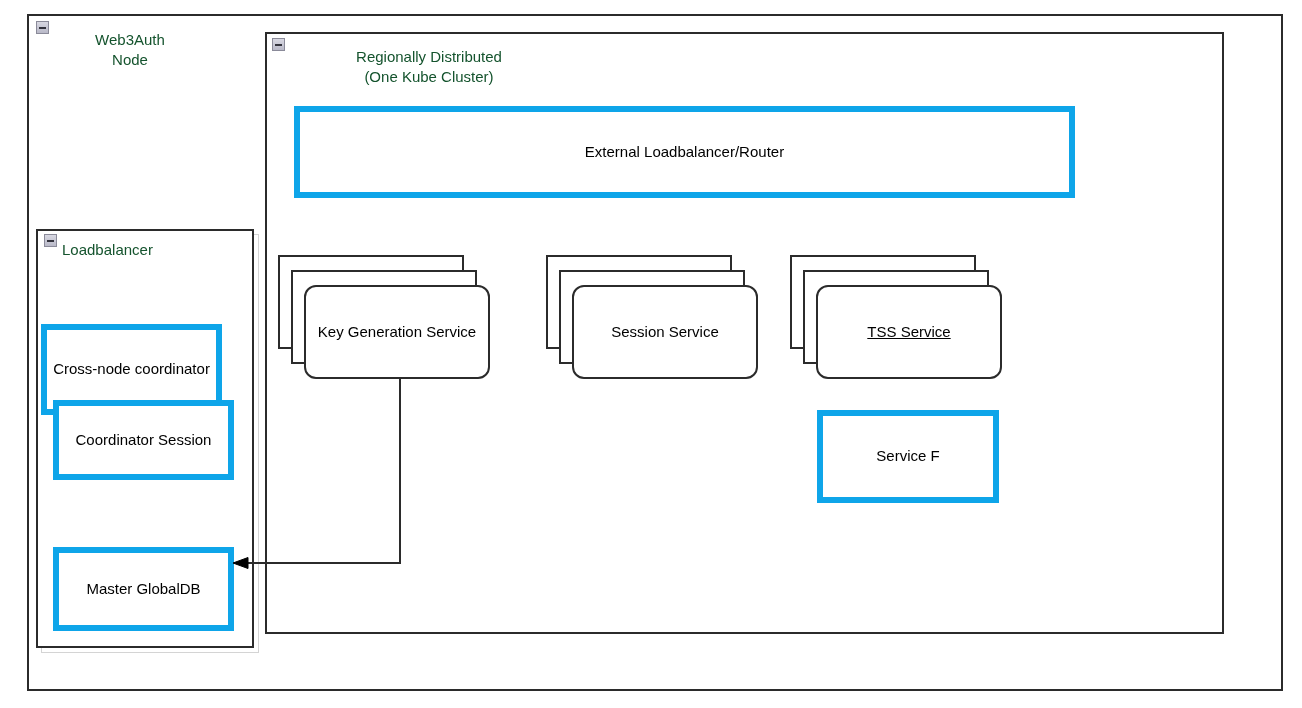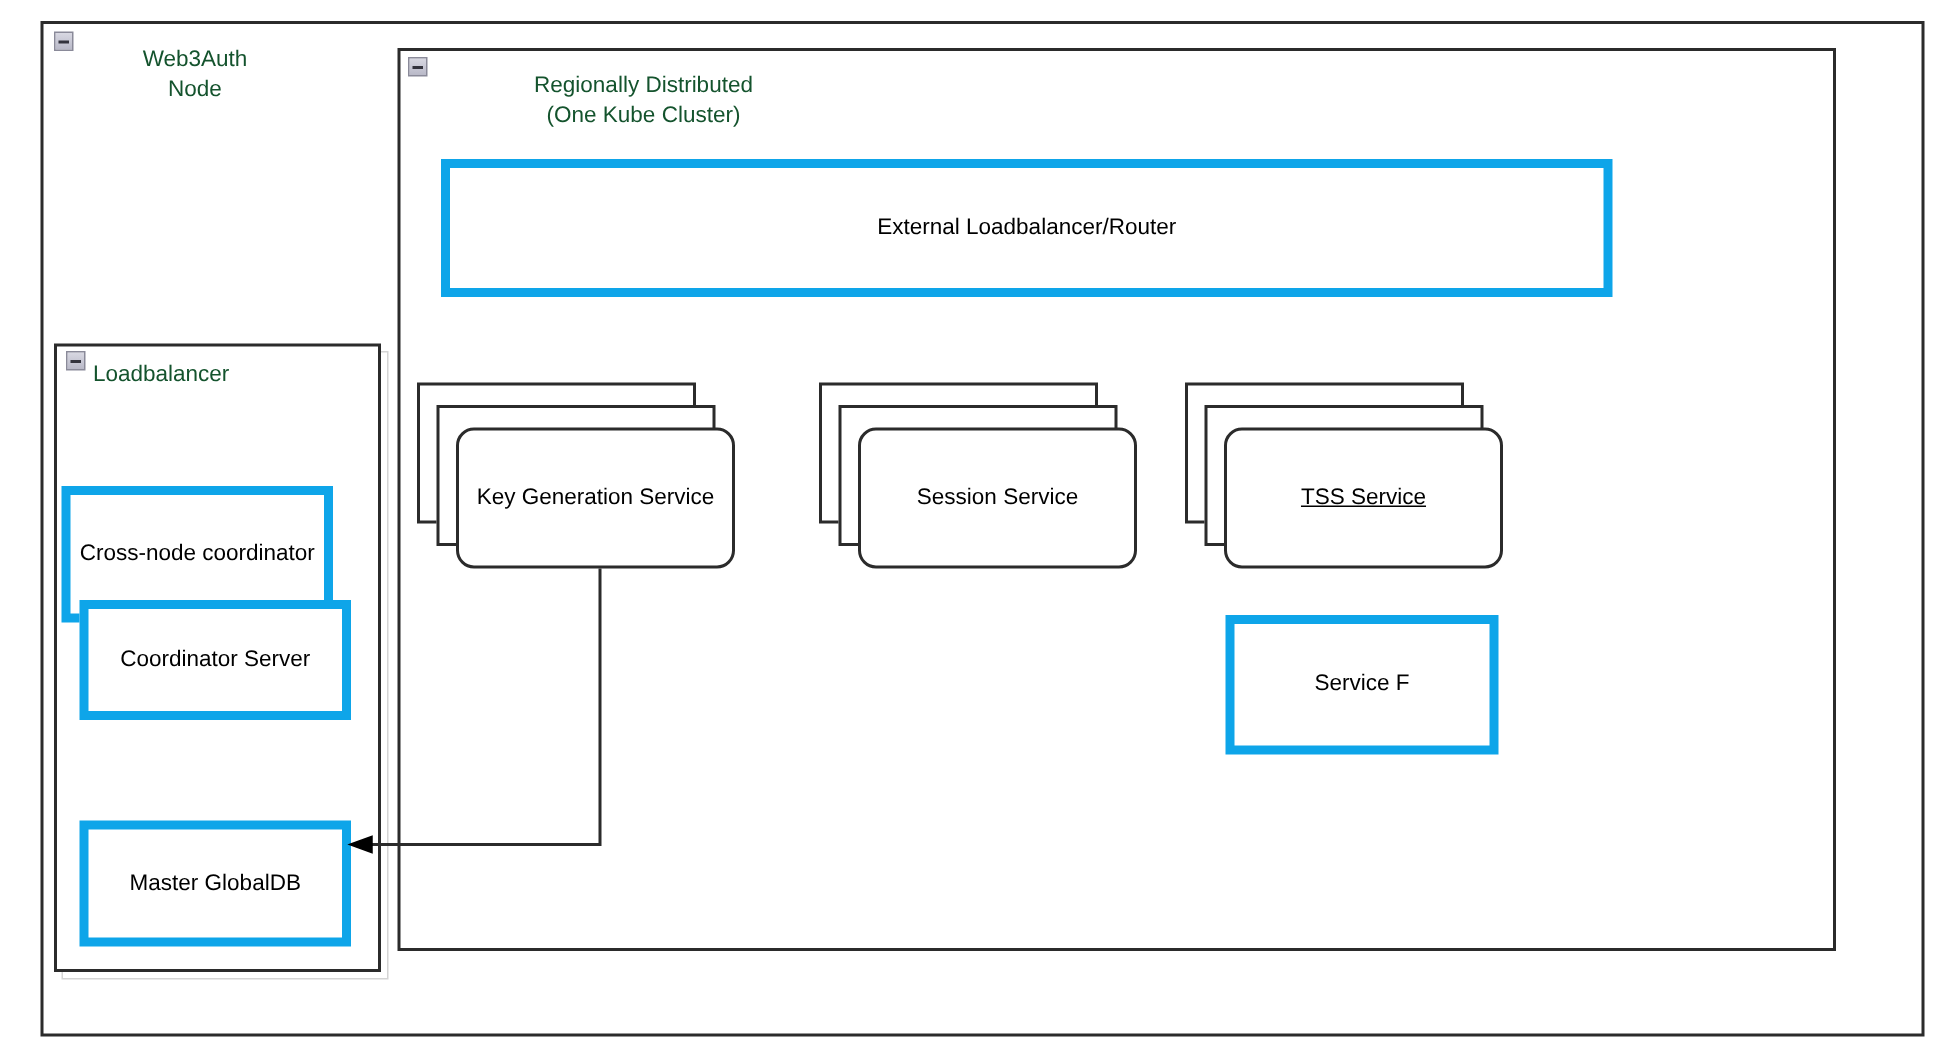--- a/index.html
+++ b/index.html
@@ -125,21 +125,21 @@
   <div class="container-box" style="left:36px; top:229px; width:218px; height:419px;"></div>
   <div class="collapse-icon" style="left:44px; top:234px;"></div>
   <div class="container-title" style="left:62px; top:240px; width:150px; text-align:left;">Loadbalancer</div>
 
   <div class="plain-box" style="left:41px; top:289px; width:181px; height:91px;margin-top:35px;">
     <span>Cross-node
 coordinator</span>
   </div>
 
   <div class="plain-box" style="left:53px; top:400px; width:181px; height:80px;">
-    <span>Coordinator Server</span>
+    <span>Coordinator Session</span>
   </div>
 
   <div class="plain-box" style="left:53px; top:547px; width:181px; height:84px;">
     <span>Master GlobalDB</span>
   </div>
 
   <div class="stack" style="left:278px; top:255px; width:212px; height:125px;">
     <div class="layer" style="left:0px;  top:0px;  width:186px; height:94px;"></div>
     <div class="layer" style="left:13px; top:15px; width:186px; height:94px;"></div>
     <div class="layer front" style="left:26px; top:30px; width:186px; height:94px;">

